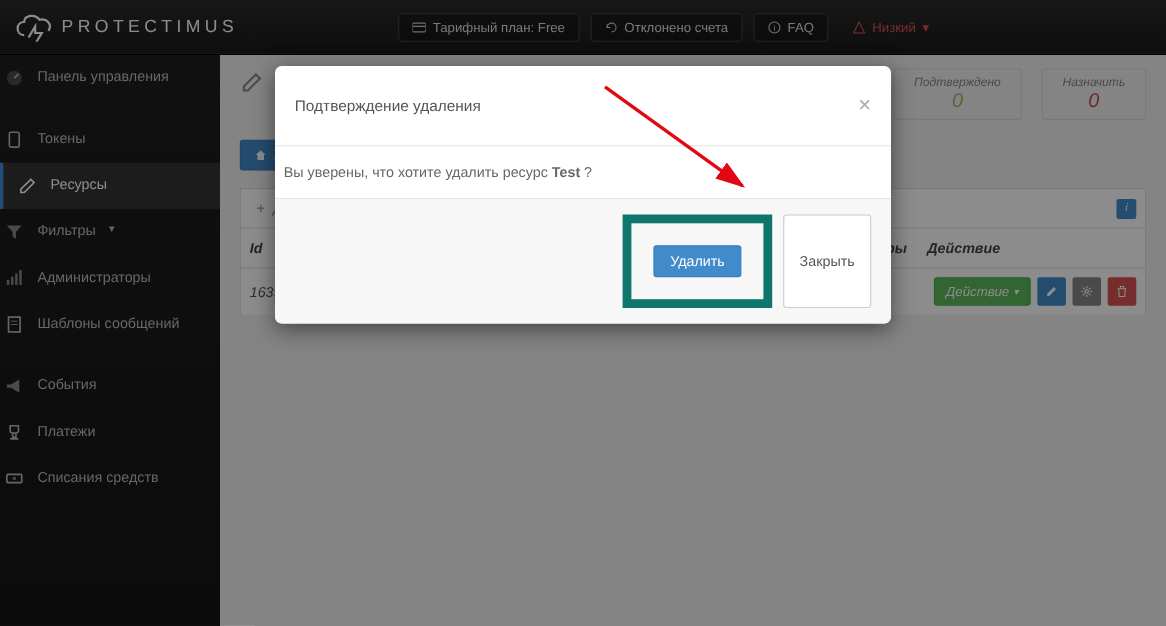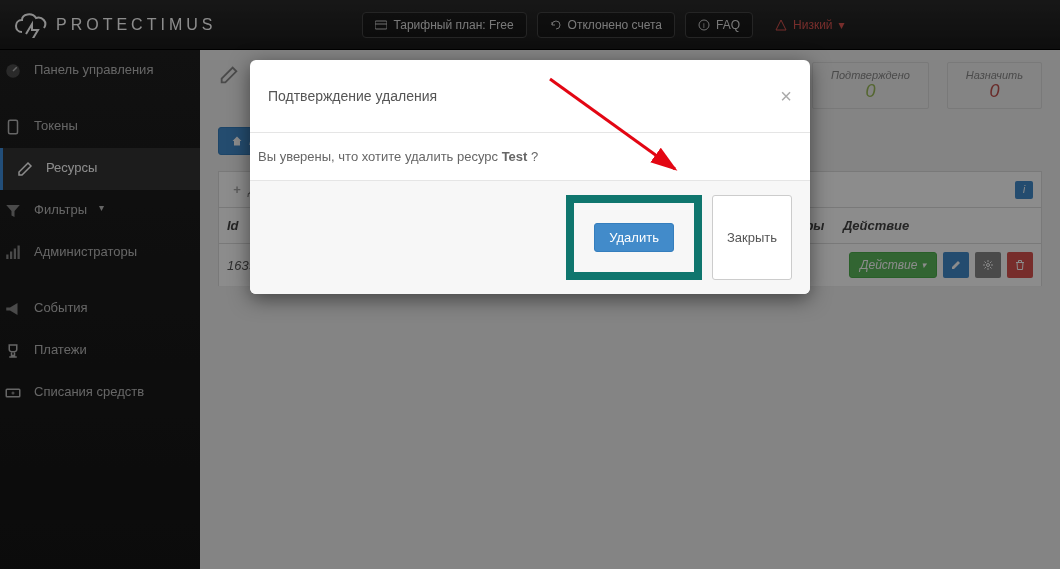--- a/index.html
+++ b/index.html
@@ -136,20 +136,28 @@
       <span style="font-size:10px;">▾</span>
     </div>
     <div class="sidebar-item">
       <svg class="sidebar-icon" viewBox="0 0 24 24">
           <rect x="3" y="14" width="3" height="6"></rect>
           <rect x="8" y="10" width="3" height="10"></rect>
           <rect x="13" y="6" width="3" height="14"></rect>
           <rect x="18" y="2" width="3" height="18"></rect>
         </svg>
       <span>Администраторы</span>
+    </div>
+    <div class="sidebar-item">
+      <svg class="sidebar-icon" viewBox="0 0 24 24">
+          <rect x="5" y="3" width="14" height="18" fill="none" stroke="currentColor" stroke-width="2"></rect>
+          <line x1="8" y1="8" x2="16" y2="8" stroke="currentColor"></line>
+          <line x1="8" y1="12" x2="16" y2="12" stroke="currentColor"></line>
+        </svg>
+      <span>Шаблоны сообщений</span>
     </div>
     <div class="sidebar-sep"></div>
     <div class="sidebar-item">
       <svg class="sidebar-icon" viewBox="0 0 24 24">
           <path d="M3 10 L3 14 L8 14 L18 20 L18 4 L8 10 Z"></path>
         </svg>
       <span>События</span>
     </div>
     <div class="sidebar-item">
       <svg class="sidebar-icon" viewBox="0 0 24 24">

